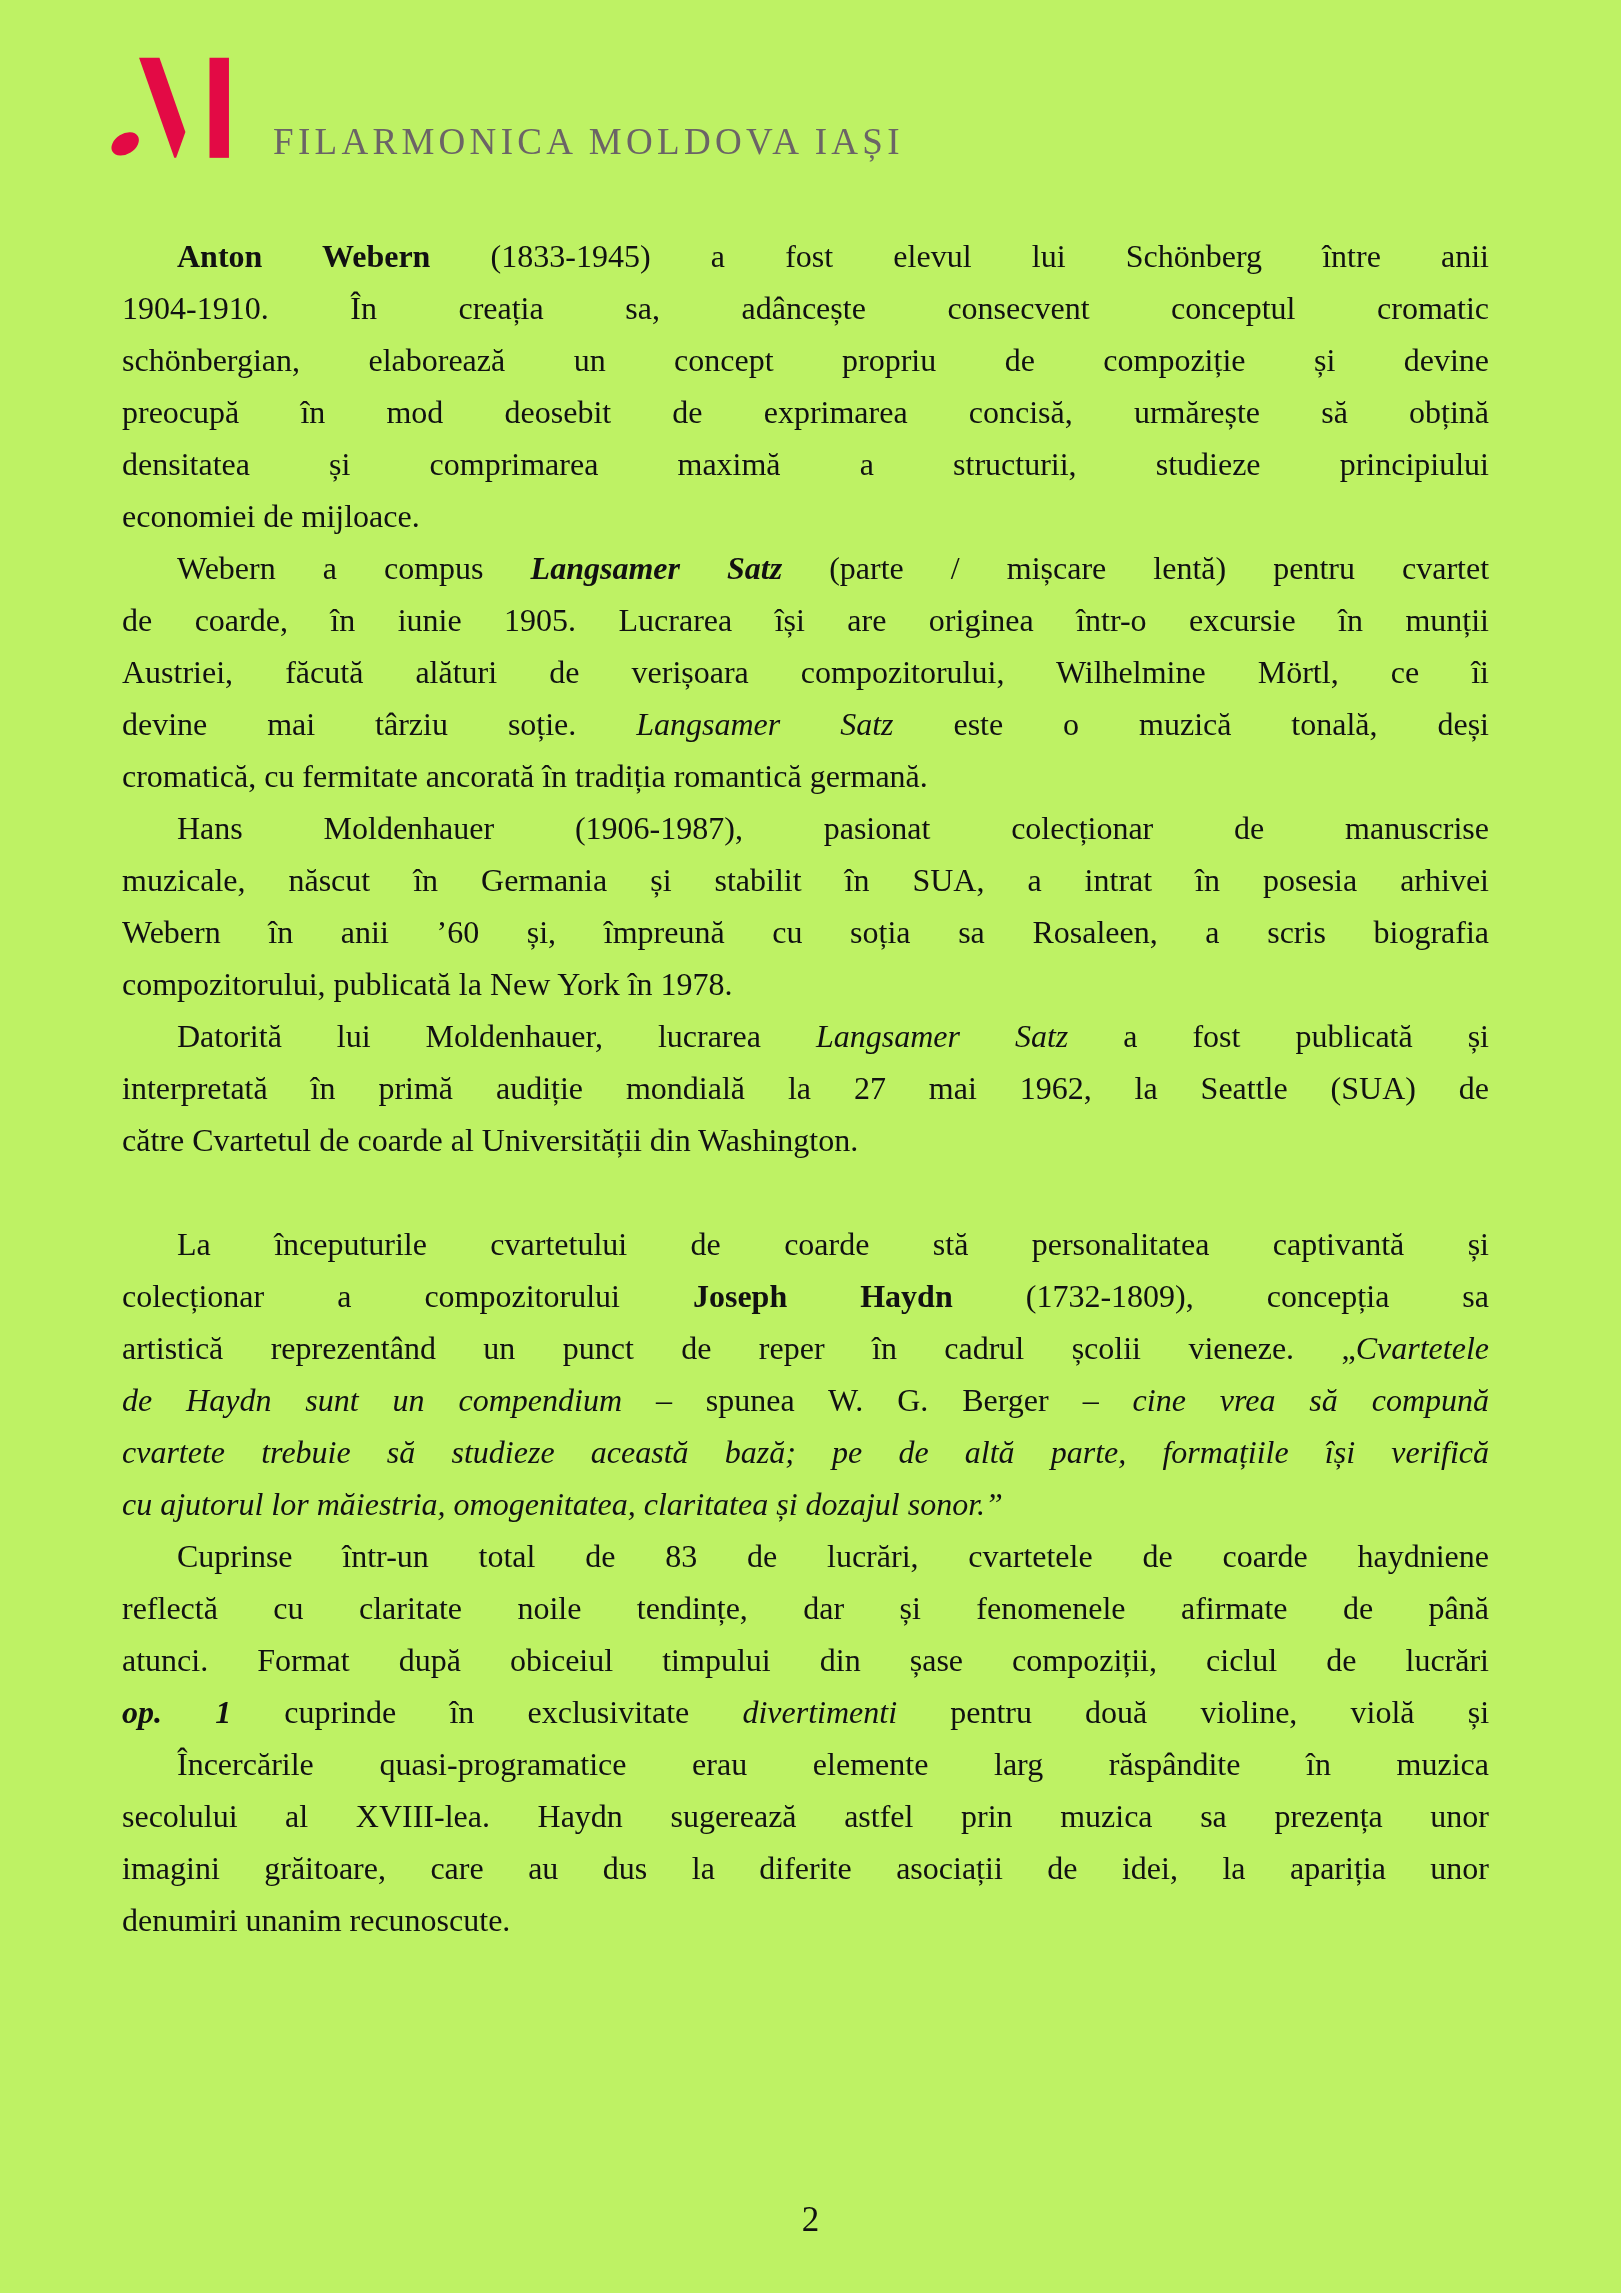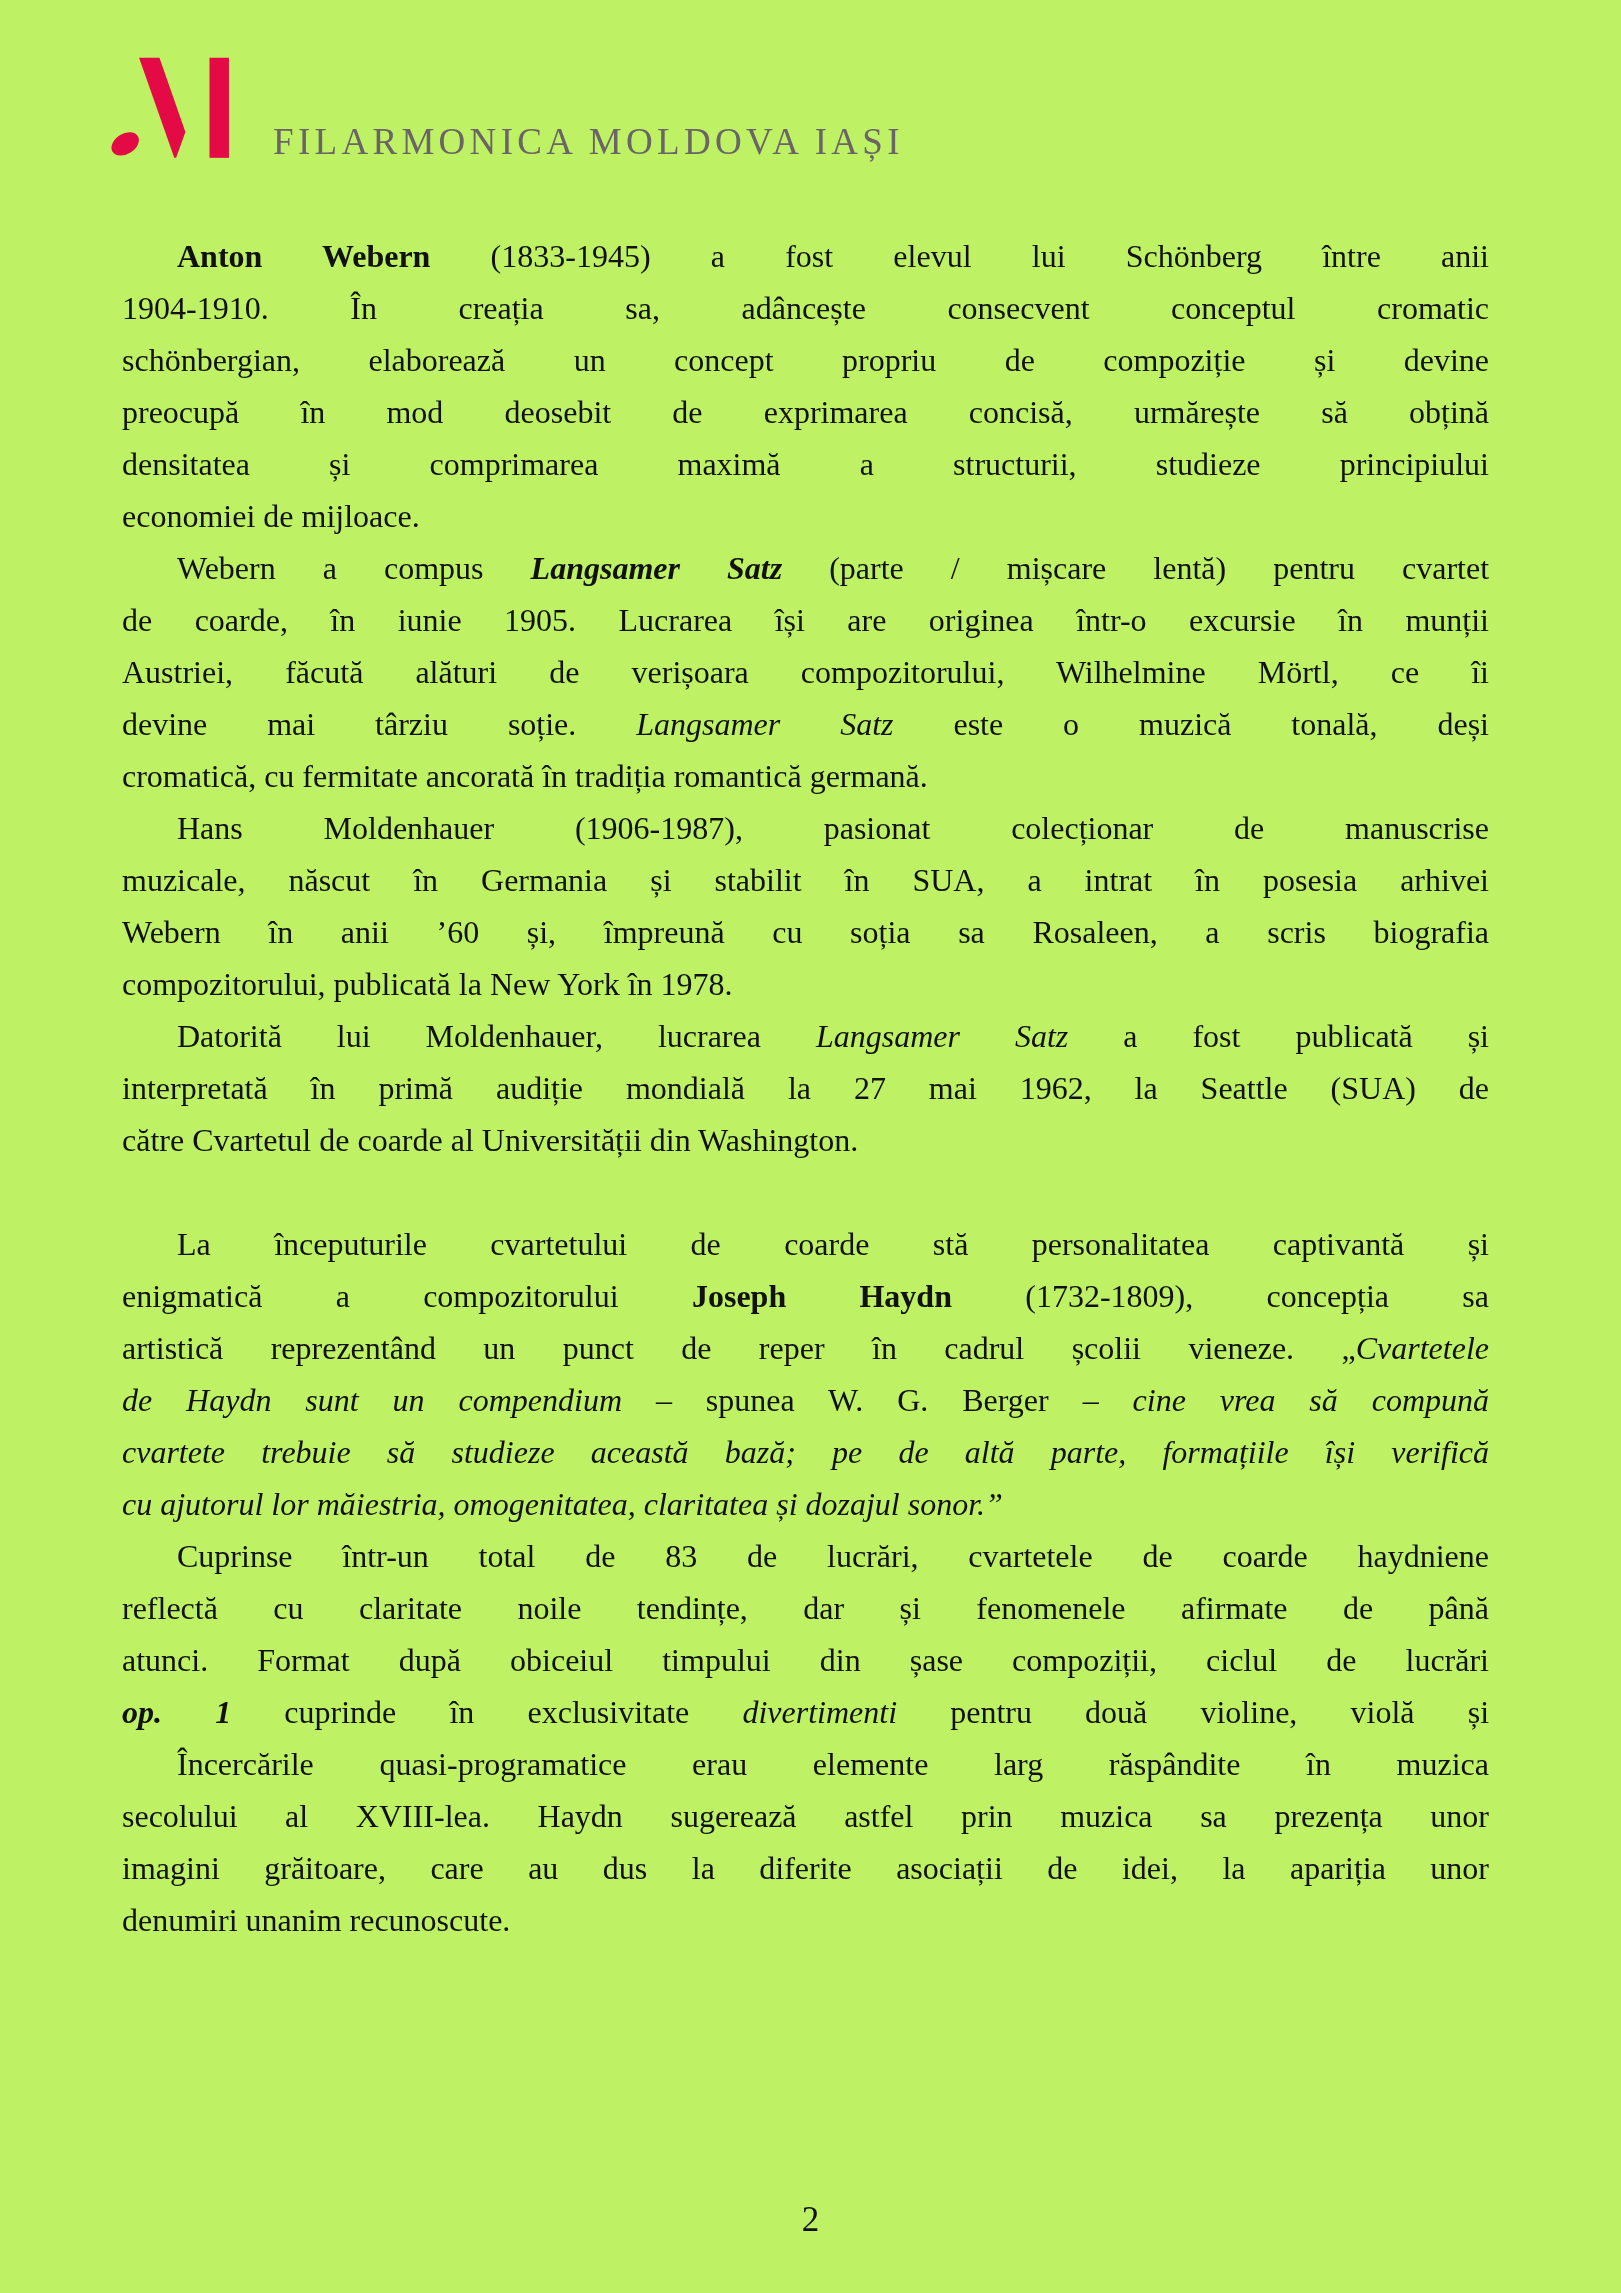--- a/index.html
+++ b/index.html
@@ -68,21 +68,21 @@
         <div class="line last" style="white-space: normal;"><span>compozitorului, publicată la New York în 1978.</span></div>
       </div>
       <div>
         <div class="line indent" style="white-space: normal;"><span>Datorită lui Moldenhauer, lucrarea </span><span class="i">Langsamer Satz</span><span> a fost publicată și</span></div>
         <div class="line" style="white-space: normal;"><span>interpretată în primă audiție mondială la 27 mai 1962, la Seattle (SUA) de</span></div>
         <div class="line last" style="white-space: normal;"><span>către Cvartetul de coarde al Universității din Washington.</span></div>
       </div>
       <div class="line blank"></div>
       <div>
         <div class="line indent" style="white-space: normal;"><span>La începuturile cvartetului de coarde stă personalitatea captivantă și</span></div>
-        <div class="line" style="white-space: normal;"><span>enigmatică a compozitorului </span><span class="b">Joseph Haydn</span><span> (1732-1809), concepția sa</span></div>
+        <div class="line" style="white-space: normal;"><span>colecționar a compozitorului </span><span class="b">Joseph Haydn</span><span> (1732-1809), concepția sa</span></div>
         <div class="line" style="white-space: normal;"><span>artistică reprezentând un punct de reper în cadrul școlii vieneze. „</span><span class="i">Cvartetele</span></div>
         <div class="line" style="white-space: normal;"><span class="i">de Haydn sunt un compendium</span><span> – spunea W. G. Berger – </span><span class="i">cine vrea să compună</span></div>
         <div class="line" style="white-space: normal;"><span class="i">cvartete trebuie să studieze această bază; pe de altă parte, formațiile își verifică</span></div>
         <div class="line last" style="white-space: normal;"><span class="i">cu ajutorul lor măiestria, omogenitatea, claritatea și dozajul sonor.”</span></div>
       </div>
       <div>
         <div class="line indent" style="white-space: normal;"><span>Cuprinse într-un total de 83 de lucrări, cvartetele de coarde haydniene</span></div>
         <div class="line" style="white-space: normal;"><span>reflectă cu claritate noile tendințe, dar și fenomenele afirmate de până</span></div>
         <div class="line" style="white-space: normal;"><span>atunci. Format după obiceiul timpului din șase compoziții, ciclul de lucrări</span></div>
         <div class="line" style="white-space: normal;"><span class="bi">op. 1</span><span> cuprinde în exclusivitate </span><span class="i">divertimenti</span><span> pentru două violine, violă și</span></div>

